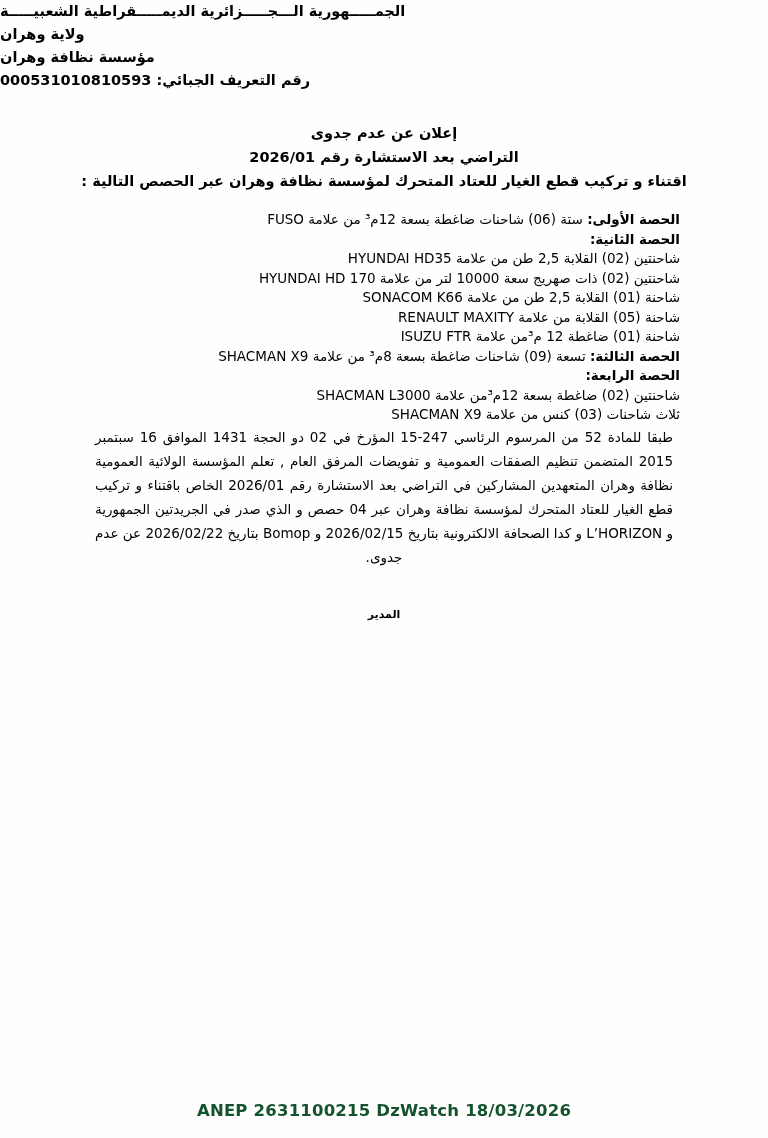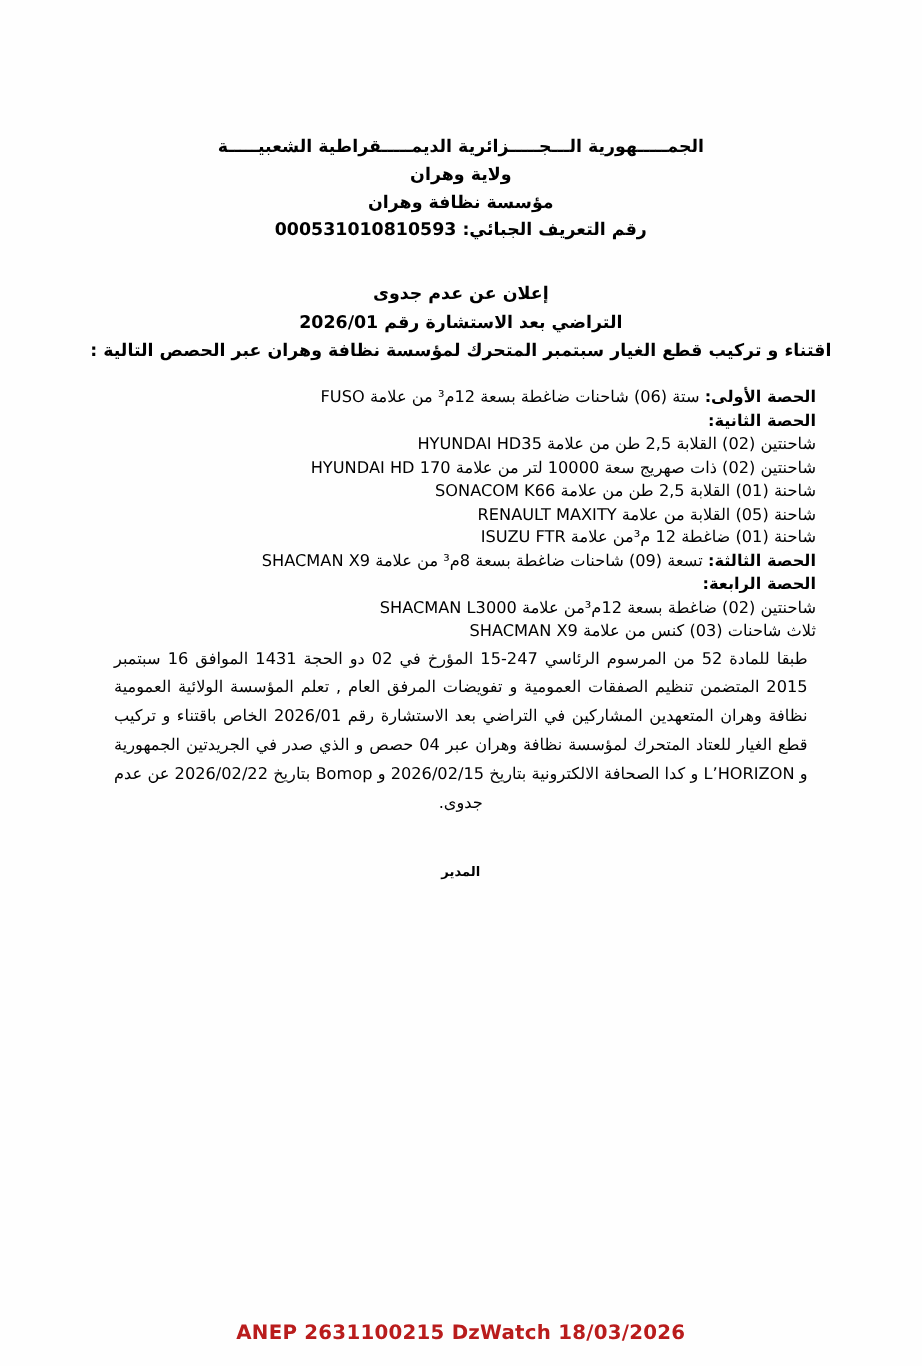--- a/index.html
+++ b/index.html
@@ -19,22 +19,21 @@
 
   .page {
     position: absolute;
     inset: 0;
     background: #fefefe;
     padding: 0;
   }
 
   
   .header {
-    margin-top: 112px;
-    text-align: center;
+    text-align: left;
     direction: rtl;
   }
   .header .hline {
     font-weight: bold;
     font-size: 14.5px;
     line-height: 23px;
     white-space: nowrap;
   }
   .header .hline.republic {
     font-size: 14.5px;
@@ -114,21 +113,21 @@
   <div class="header">
     <div class="hline republic">الجمـــــهورية الـــجـــــزائرية الديمـــــقراطية الشعبيـــــة</div>
     <div class="hline">ولاية وهران</div>
     <div class="hline">مؤسسة نظافة وهران</div>
     <div class="hline">رقم التعريف الجبائي: 000531010810593</div>
   </div>
 
   <div class="title-block">
     <div class="tline">إعلان عن عدم جدوى</div>
     <div class="tline">التراضي بعد الاستشارة رقم 2026/01</div>
-    <div class="tline">اقتناء و تركيب قطع الغيار سبتمبر المتحرك لمؤسسة نظافة وهران عبر الحصص التالية :</div>
+    <div class="tline">اقتناء و تركيب قطع الغيار للعتاد المتحرك لمؤسسة نظافة وهران عبر الحصص التالية :</div>
   </div>
 
   <div class="lots" id="lots-container">
       <div class="lot-line"><b>الحصة الأولى:</b><span> ستة (06) شاحنات ضاغطة بسعة 12م³ من علامة FUSO</span></div>
       <div class="lot-line"><b>الحصة الثانية:</b></div>
       <div class="lot-line">شاحنتين (02) القلابة 2,5 طن من علامة HYUNDAI HD35</div>
       <div class="lot-line">شاحنتين (02) ذات صهريج سعة 10000 لتر من علامة  HYUNDAI HD 170</div>
       <div class="lot-line">شاحنة (01) القلابة 2,5 طن من علامة SONACOM K66</div>
       <div class="lot-line">شاحنة (05) القلابة من علامة RENAULT MAXITY</div>
       <div class="lot-line">شاحنة (01) ضاغطة 12 م³من علامة ISUZU FTR</div>
@@ -136,16 +135,16 @@
       <div class="lot-line"><b>الحصة الرابعة:</b></div>
       <div class="lot-line">شاحنتين (02) ضاغطة بسعة 12م³من علامة SHACMAN L3000</div>
       <div class="lot-line">ثلاث شاحنات (03) كنس من علامة SHACMAN X9</div>
     </div>
 
   <div class="body-par">طبقا للمادة 52 من المرسوم الرئاسي 247-15 المؤرخ في 02 دو الحجة 1431 الموافق 16 سبتمبر 2015 المتضمن تنظيم الصفقات العمومية و تفويضات المرفق العام , تعلم المؤسسة الولائية العمومية نظافة وهران المتعهدين المشاركين في التراضي بعد الاستشارة رقم 2026/01 الخاص باقتناء و تركيب قطع الغيار للعتاد المتحرك لمؤسسة نظافة وهران عبر 04 حصص و الذي صدر في الجريدتين الجمهورية و   L’HORIZON   و كدا الصحافة الالكترونية  بتاريخ 2026/02/15 و Bomop بتاريخ 2026/02/22 عن عدم جدوى.</div>
 
   <div class="signature">المدير</div>
 
   <div class="footer">
-    <span class="anep" style="color: #b91c1c;">ANEP 2631100215 DzWatch 18/03/2026</span>
+    <span class="anep" style="color: #14532d;">ANEP 2631100215 DzWatch 18/03/2026</span>
   </div>
 
 </div>
 
 </body></html>

